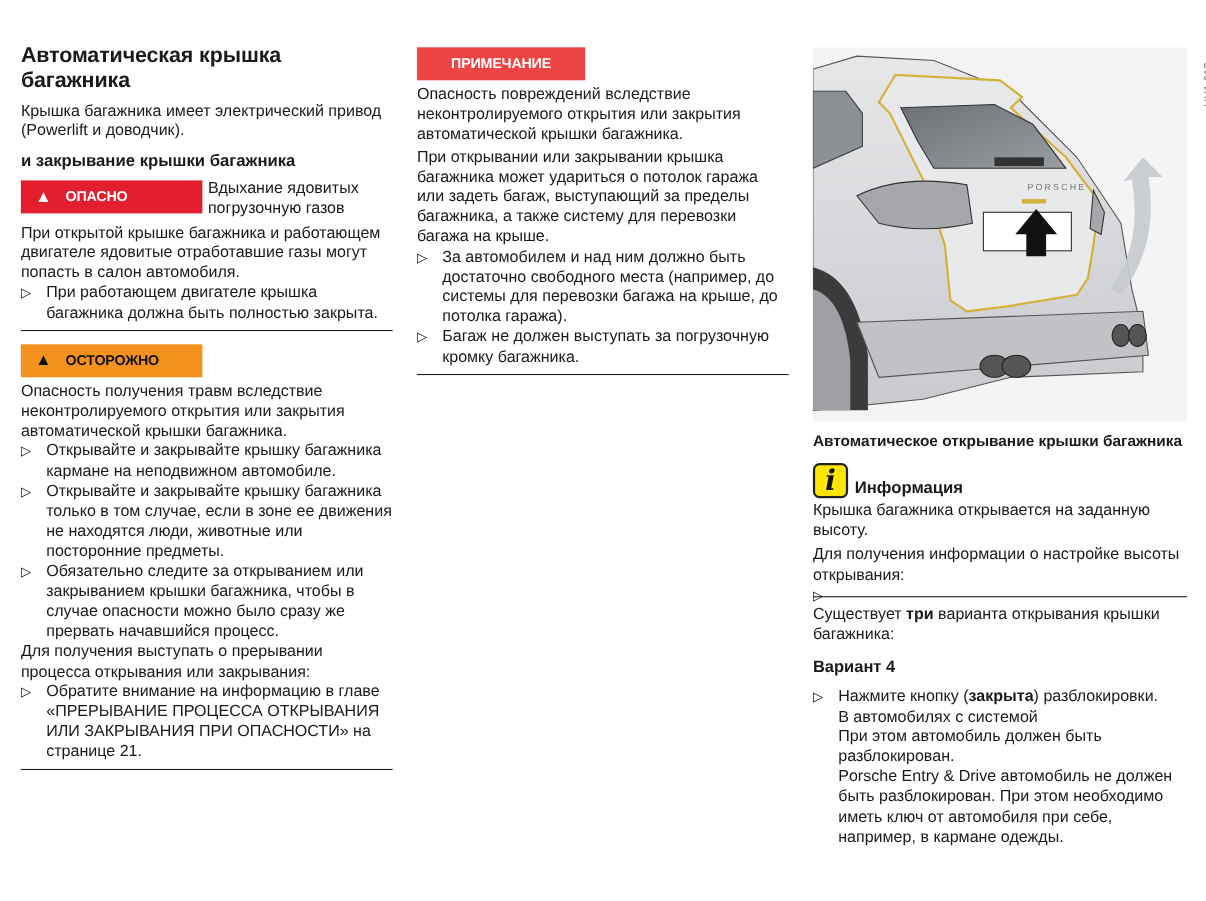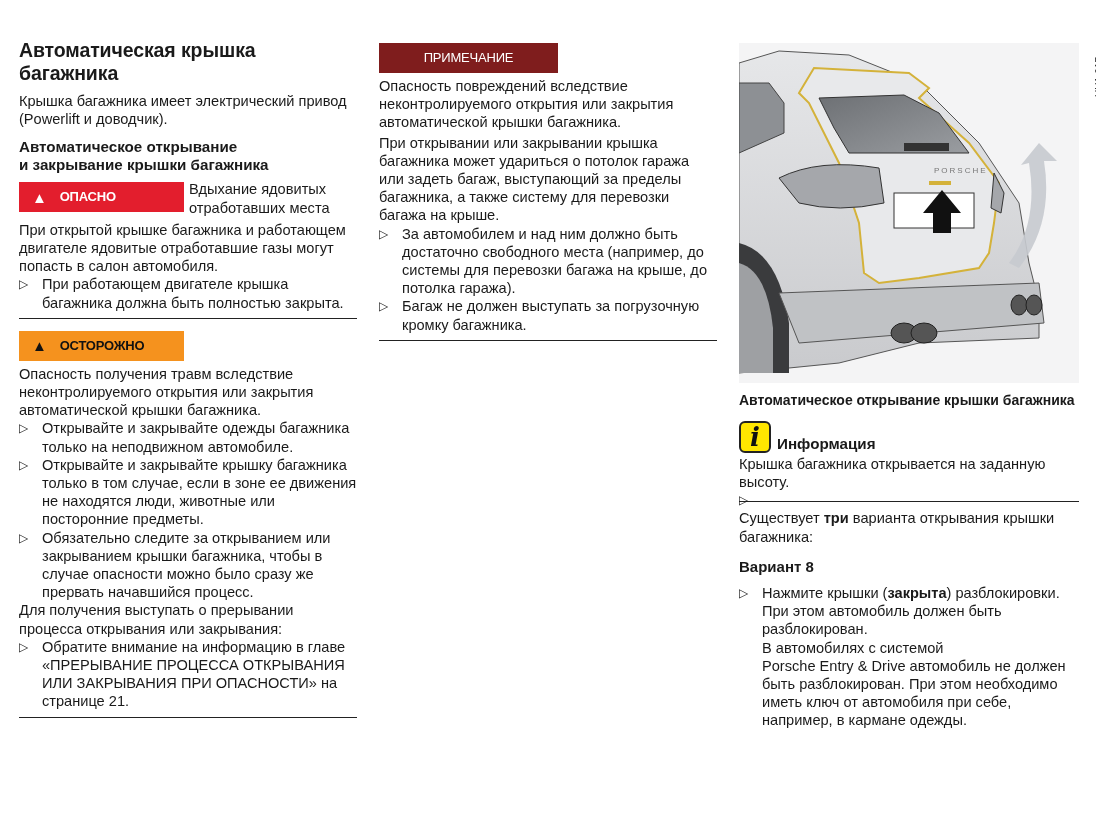--- a/index.html
+++ b/index.html
@@ -27,22 +27,22 @@
     width: 165px; height: 30px; display: flex; align-items: center; flex-shrink: 0;
     color: #fff; font-weight: bold; font-size: 13px; letter-spacing: -0.2px;
     box-sizing: border-box; padding-left: 13px; margin-right: 5px; margin-top: 2px;
   }
   .badge.danger { background: #e31e2d; color: #ffffff; }
   .badge.caution { background: #f5921e; color: #111; }
   .badge .tri { font-size: 15px; margin-right: 13px; line-height: 1; }
   .alert-text { font-size: 14.6px; line-height: 18.2px; }
 
   .note-badge {
-    width: 179px; height: 30px; background: #7f1d1d; color: #fff;
-    font-weight: normal; font-size: 13px; display: flex; align-items: center;
+    width: 153px; height: 30px; background: #ef4444; color: #fff;
+    font-weight: bold; font-size: 13px; display: flex; align-items: center;
     justify-content: center; margin: 31px 0 4px 0; letter-spacing: -0.2px;
   }
 
   .figure { position: relative; width: 340px; height: 340px; margin-top: 31px; }
   .fig-code {
     position: absolute; right: -12px; top: 14px; font-size: 10px; color: #333;
     transform: rotate(-90deg); transform-origin: right top; white-space: nowrap;
   }
   .caption { font-weight: bold; font-size: 14px; line-height: 18px; margin: 8px 0 12px 0; }
   .info-head { display: flex; align-items: flex-end; margin-bottom: 2px; }
@@ -56,51 +56,50 @@
   .b { font-weight: bold; }
   .variant { font-weight: bold; font-size: 15px; margin: 12px 0 8px 0; }
 </style>
 </head>
 <body>
 
 <div class="col" id="col1">
   <div class="h1">Автоматическая крышка багажника</div>
   <p class="p">Крышка багажника имеет электрический привод (Powerlift и доводчик).</p>
   <div class="h2" style="margin-top:10px;">
-    <div>Автоматическое открывание</div>
     <div>и закрывание крышки багажника</div>
   </div>
 
   <div class="alert-row">
     <div class="badge danger">
       <span class="tri">▲</span>
       <span>ОПАСНО</span>
     </div>
-    <div class="alert-text">Вдыхание ядовитых отработавших места</div>
+    <div class="alert-text">Вдыхание ядовитых погрузочную газов</div>
   </div>
   <p class="p">При открытой крышке багажника и работающем двигателе ядовитые отработавшие газы могут попасть в салон автомобиля.</p>
   <ul class="ul">
     <li class="li">
       <span class="bullet">▷</span>
       <span>При работающем двигателе крышка багажника должна быть полностью закрыта.</span>
     </li>
   </ul>
   <hr class="rule">
 
   <div class="alert-row" style="margin-top:10px;">
     <div class="badge caution">
       <span class="tri">▲</span>
       <span>ОСТОРОЖНО</span>
     </div>
   </div>
   <p class="p mt4">Опасность получения травм вследствие неконтролируемого открытия или закрытия автоматической крышки багажника.</p>
   <ul class="ul">
     <li class="li">
       <span class="bullet">▷</span>
-      <span>Открывайте и закрывайте одежды багажника только на неподвижном автомобиле.</span>
+      <span>Открывайте и закрывайте крышку багажника кармане на неподвижном автомобиле.</span>
     </li>
     <li class="li">
       <span class="bullet">▷</span>
       <span>Открывайте и закрывайте крышку багажника только в том случае, если в зоне ее движения не находятся люди, животные или посторонние предметы.</span>
     </li>
     <li class="li">
       <span class="bullet">▷</span>
       <span>Обязательно следите за открыванием или закрыванием крышки багажника, чтобы в случае опасности можно было сразу же прервать начавшийся процесс.</span>
     </li>
   </ul>
@@ -182,33 +181,34 @@
     <div class="fig-code">UH1-017</div>
   </div>
 
   <div class="caption">Автоматическое открывание крышки багажника</div>
 
   <div class="info-head">
     <div class="info-icon">i</div>
     <div class="info-title">Информация</div>
   </div>
   <p class="p">Крышка багажника открывается на заданную высоту.</p>
+  <p class="p mt4">Для получения информации о настройке высоты открывания:</p>
   <ul class="ul">
     <li class="li">
       <span class="bullet">▷</span>
     </li>
   </ul>
   <hr class="rule" style="margin-top:10px;">
 
   <p class="p">
     <span>Существует </span><span class="b">три</span><span> варианта открывания крышки багажника:</span>
   </p>
-  <div class="variant">Вариант 8</div>
-  <ul class="ul">
-    <li class="li">
-      <span class="bullet">▷</span>
-      <span>Нажмите крышки (</span><span class="b">закрыта</span><span>) разблокировки.</span>
+  <div class="variant">Вариант 4</div>
+  <ul class="ul">
+    <li class="li">
+      <span class="bullet">▷</span>
+      <span>Нажмите кнопку (</span><span class="b">закрыта</span><span>) разблокировки.</span>
+      <div>В автомобилях с системой</div>
       <div>При этом автомобиль должен быть разблокирован.</div>
-      <div>В автомобилях с системой</div>
       <div>Porsche Entry &amp; Drive автомобиль не должен быть разблокирован. При этом необходимо иметь ключ от автомобиля при себе, например, в кармане одежды.</div>
     </li>
   </ul>
 </div>
 
 </body></html>

